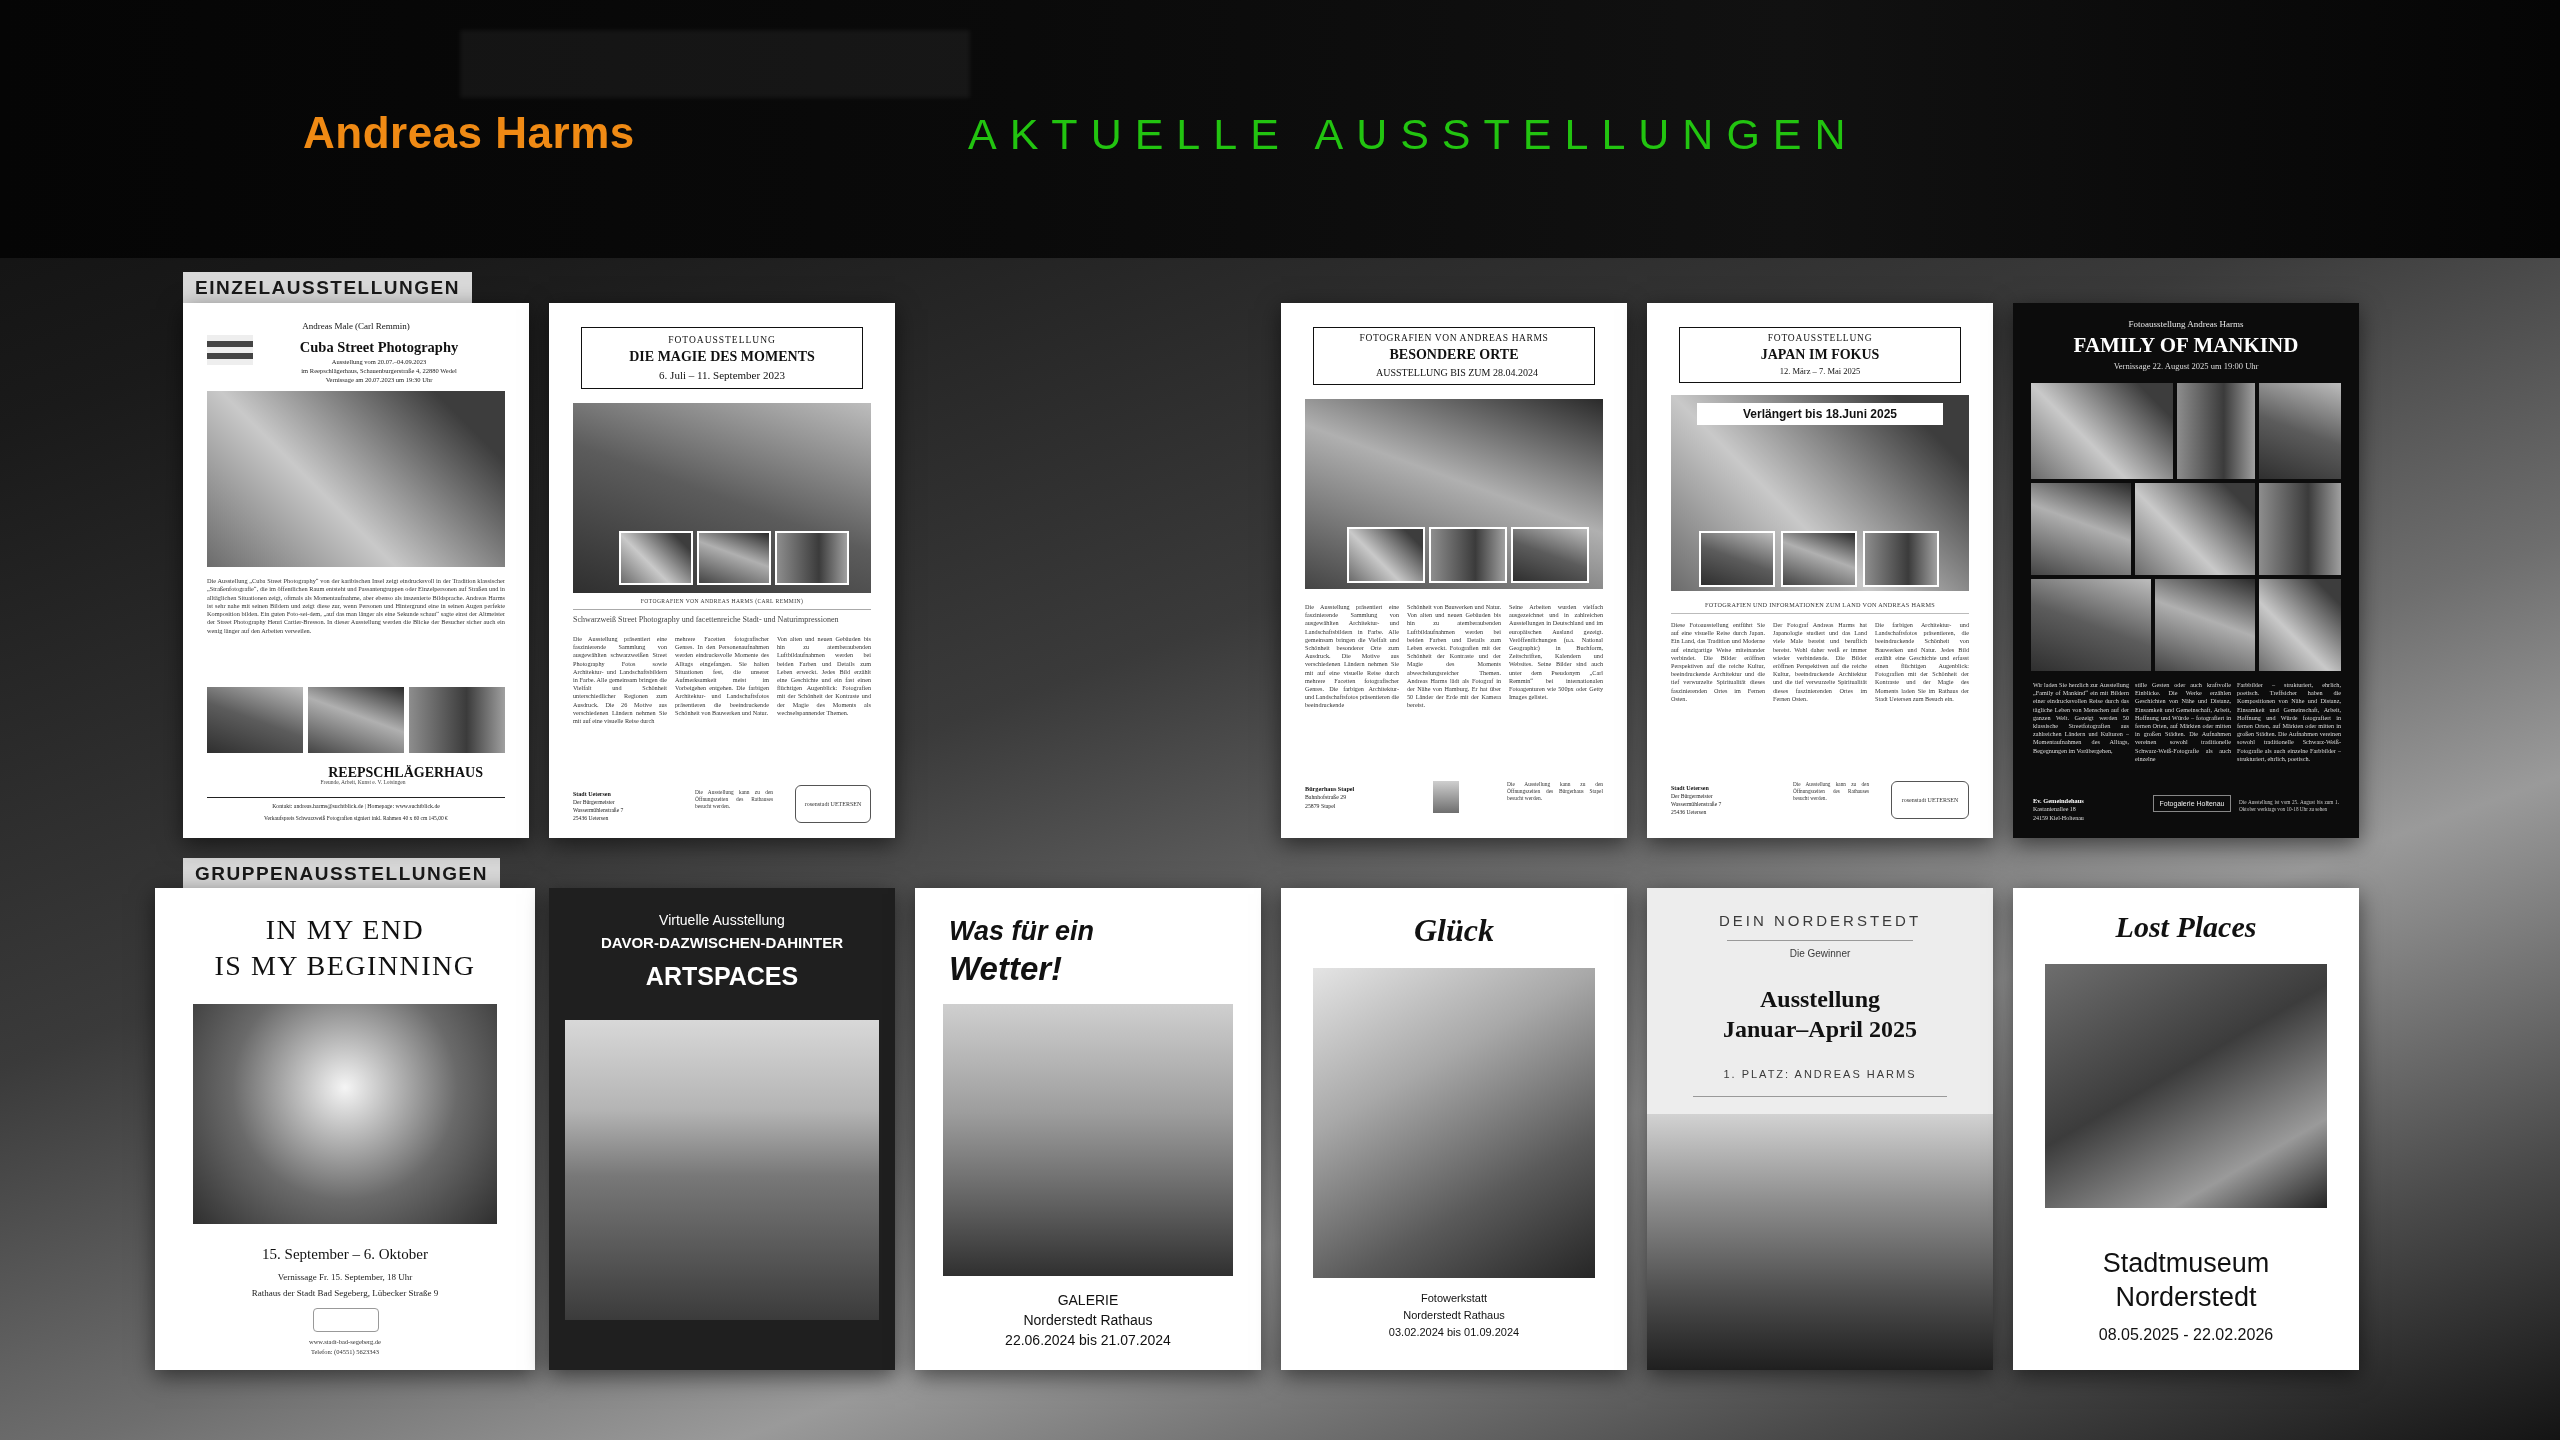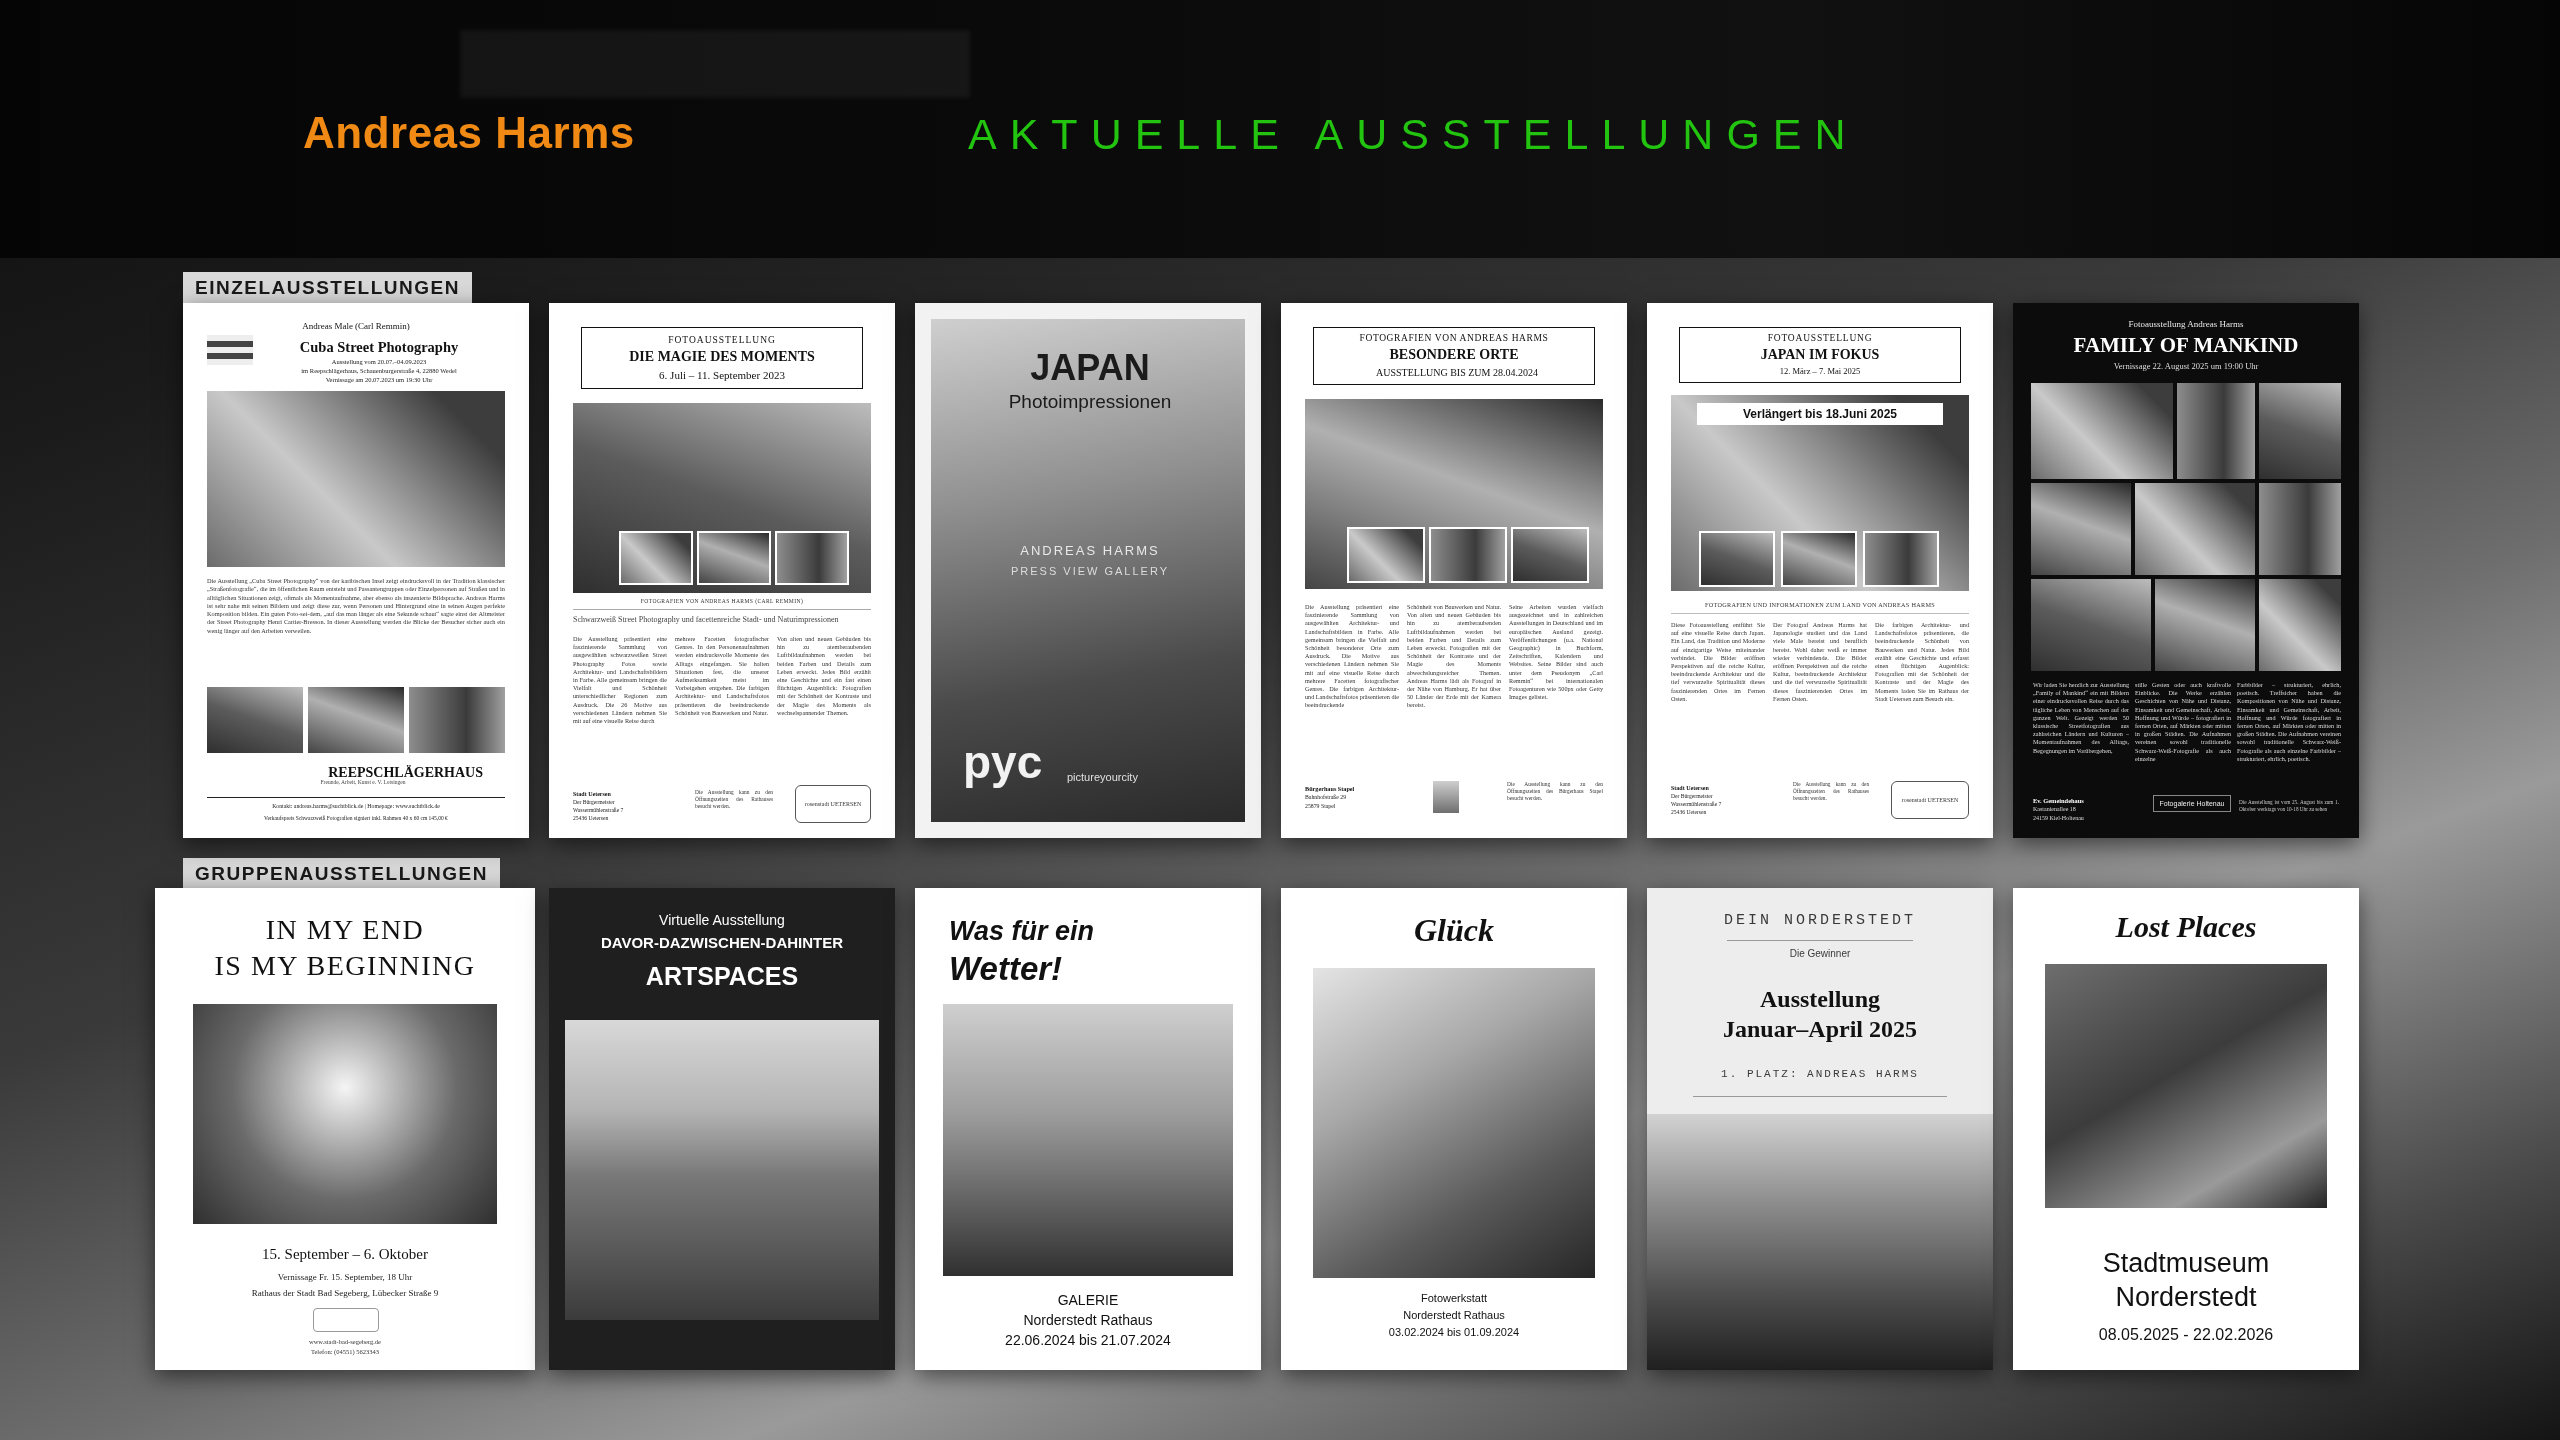--- a/index.html
+++ b/index.html
@@ -54,21 +54,21 @@
   .poster {
     position: absolute;
     background: #fff;
     box-shadow: 0 6px 22px rgba(0,0,0,0.55);
     overflow: hidden;
   }
   .poster.dark { background: #111; }
   .ptext { position: absolute; }
   .center { text-align: center; }
   .serif { font-family: "Liberation Serif", serif; }
-  .mono { font-family: Liberation Mono, monospace; }
+  .mono { font-family: Liberation Sans, sans-serif; }
   .ph { 
     position: absolute;
     background: linear-gradient(135deg, #9a9a9a, #4f4f4f 45%, #777 70%, #3a3a3a);
   }
   .ph2 { background: linear-gradient(200deg, #bdbdbd, #5c5c5c 50%, #2f2f2f); }
   .ph3 { background: linear-gradient(45deg, #6b6b6b, #c9c9c9 40%, #3d3d3d 85%); }
   .ph4 { background: linear-gradient(20deg, #444, #b0b0b0 55%, #2a2a2a); }
   .ph5 { background: linear-gradient(90deg, #8d8d8d, #3b3b3b 60%, #a0a0a0); }
   .lorem {
     position: absolute;
@@ -136,29 +136,20 @@
     <div class="lorem" style="left:126px; top:332px; width:94px; height:150px;">mehrere Facetten fotografischer Genres. In den Personenaufnahmen werden eindrucksvolle Momente des Alltags eingefangen. Sie halten Situationen fest, die unserer Aufmerksamkeit meist im Vorbeigehen entgehen. Die farbigen Architektur- und Landschaftsfotos präsentieren die beeindruckende Schönheit von Bauwerken und Natur.</div>
     <div class="lorem" style="left:228px; top:332px; width:94px; height:150px;">Von alten und neuen Gebäuden bis hin zu atemberaubenden Luftbildaufnahmen werden bei beiden Farben und Details zum Leben erweckt. Jedes Bild erzählt eine Geschichte und ein fast einen flüchtigen Augenblick: Fotografien mit der Schönheit der Kontraste und der Magie des Moments als wechselspannender Themen.</div>
     <div class="ptext serif" style="left:24px; top:488px; width:110px; font-size:6px; font-weight:bold; color:#111;">Stadt Uetersen</div>
     <div class="ptext serif" style="left:24px; top:496px; width:110px; font-size:5.6px; color:#222;">Der Bürgermeister</div>
     <div class="ptext serif" style="left:24px; top:504px; width:110px; font-size:5.6px; color:#222;">Wassermühlenstraße 7</div>
     <div class="ptext serif" style="left:24px; top:512px; width:110px; font-size:5.6px; color:#222;">25436 Uetersen</div>
     <div class="lorem" style="left:146px; top:486px; width:78px; font-size:5.4px;">Die Ausstellung kann zu den Öffnungszeiten des Rathauses besucht werden.</div>
     <div class="logo-box" style="left:246px; top:482px; width:76px; height:38px; border-radius:6px; font-size:6px; text-align:center;">rosenstadt UETERSEN</div>
   </div>
 
-  <div class="poster" style="left:915px; top:303px; width:346px; height:535px; background:#f2f2f2;">
-    <div class="ph ph2" style="left:16px; top:16px; width:314px; height:503px; background:linear-gradient(170deg,#cfcfcf 0%,#8f8f8f 35%,#4a4a4a 70%,#2a2a2a 100%);"></div>
-    <div class="ptext center" style="left:40px; top:44px; width:270px; font-size:36px; font-weight:bold; color:#1b1b1b;">JAPAN</div>
-    <div class="ptext center" style="left:40px; top:88px; width:270px; font-size:19px; color:#1b1b1b;">Photoimpressionen</div>
-    <div class="ptext center" style="left:40px; top:240px; width:270px; font-size:13px; letter-spacing:2px; color:#e8e8e8;">ANDREAS HARMS</div>
-    <div class="ptext center" style="left:40px; top:262px; width:270px; font-size:11px; letter-spacing:2px; color:#dcdcdc;">PRESS VIEW GALLERY</div>
-    <div class="ptext" style="left:48px; top:432px; font-size:46px; font-weight:bold; color:#f2f2f2;">pyc</div>
-    <div class="ptext" style="left:152px; top:468px; font-size:11px; color:#e0e0e0;">pictureyourcity</div>
-  </div>
 
   <div class="poster" style="left:1281px; top:303px; width:346px; height:535px;">
     <div style="position:absolute; left:32px; top:24px; width:282px; height:58px; border:1.5px solid #111;"></div>
     <div class="ptext center serif" style="left:32px; top:30px; width:282px; font-size:9.5px; letter-spacing:.6px; color:#111;">FOTOGRAFIEN VON ANDREAS HARMS</div>
     <div class="ptext center serif" style="left:32px; top:44px; width:282px; font-size:14px; font-weight:bold; color:#111;">BESONDERE ORTE</div>
     <div class="ptext center serif" style="left:32px; top:64px; width:288px; font-size:10px; color:#111;">AUSSTELLUNG BIS ZUM 28.04.2024</div>
     <div class="ph ph4" style="left:24px; top:96px; width:298px; height:190px;"></div>
     <div class="ph ph3" style="left:66px; top:224px; width:78px; height:56px; border:2px solid #fff;"></div>
     <div class="ph ph5" style="left:148px; top:224px; width:78px; height:56px; border:2px solid #fff;"></div>
     <div class="ph ph2" style="left:230px; top:224px; width:78px; height:56px; border:2px solid #fff;"></div>

